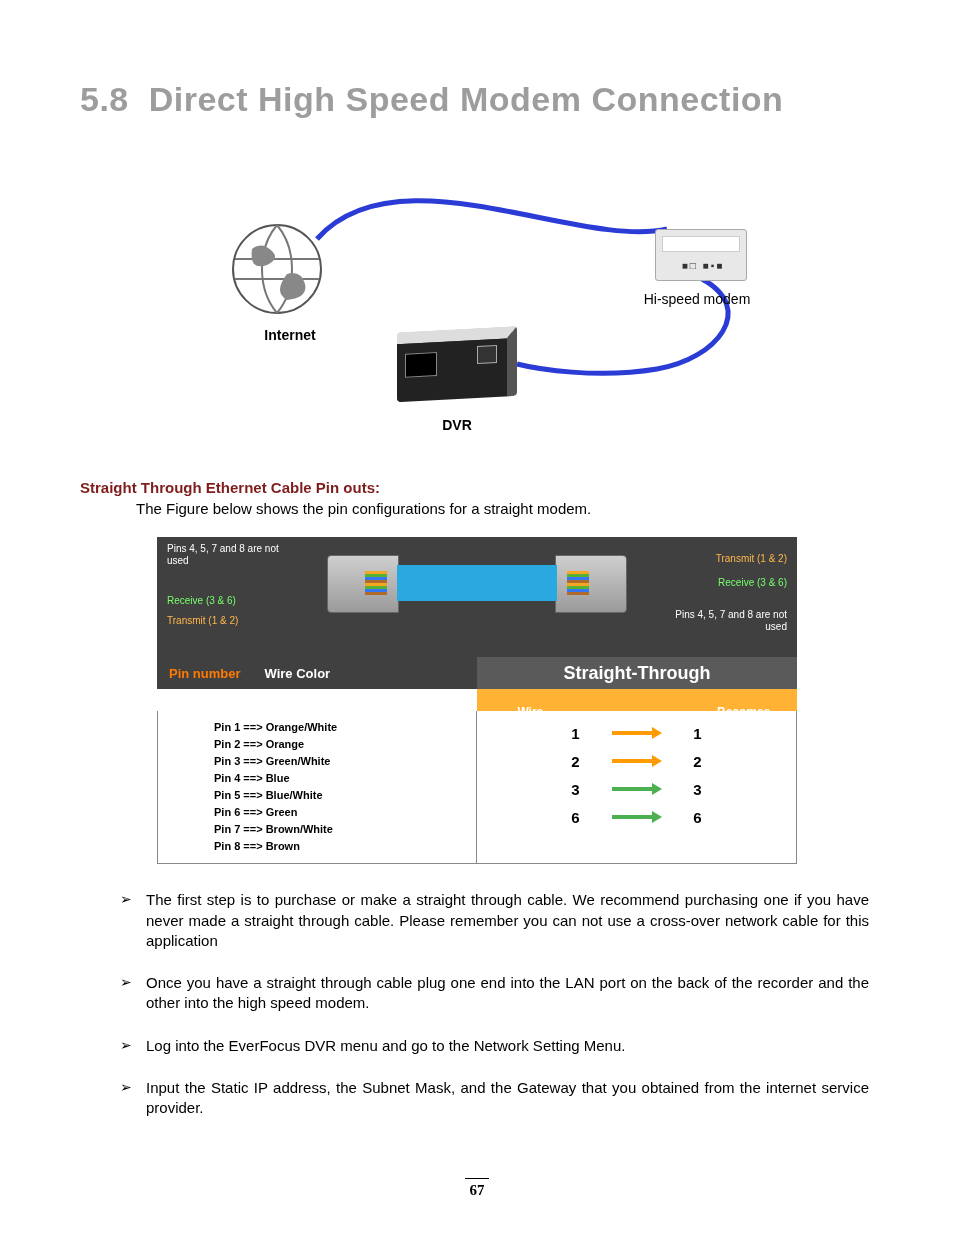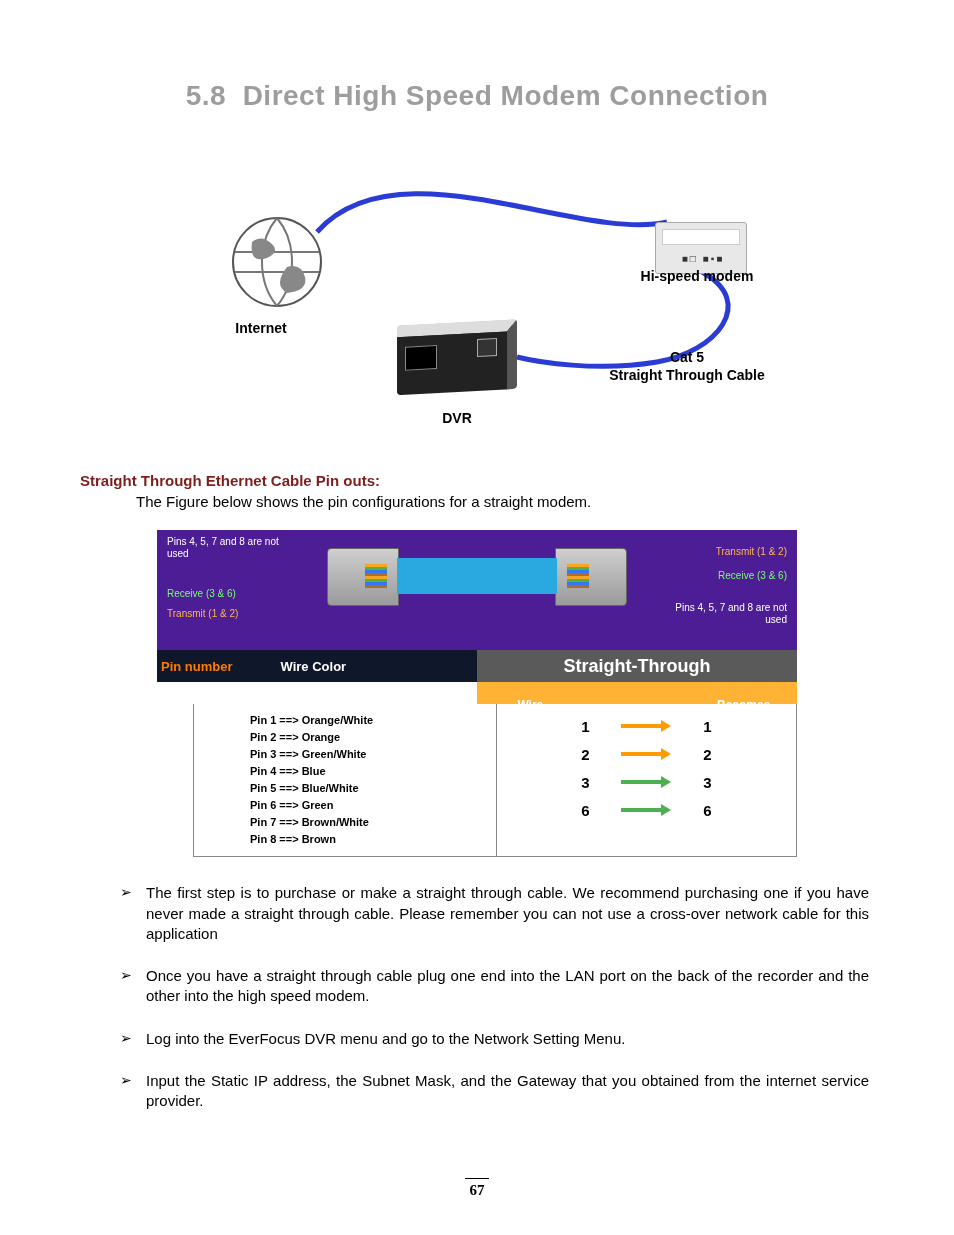--- a/index.html
+++ b/index.html
@@ -12,43 +12,42 @@
     width: 954px;
     height: 1235px;
     margin: 0 auto;
     position: relative;
     box-sizing: border-box;
     padding: 80px 80px 0 80px;
   }
   h1.section-title {
     font-family: Arial, Helvetica, sans-serif;
     font-weight: 900;
-    font-size: 28px;
+    font-size: 34px;
     color: #9d9d9d;
     margin: 0 0 40px 0;
     letter-spacing: 0.5px;
-    text-align: center;
   }
 
   
   .fig1 {
     width: 560px;
     height: 290px;
     margin: 0 auto 30px auto;
     position: relative;
   }
   .globe {
     position: absolute;
     left: 30px; top: 60px;
     width: 100px; height: 100px;
   }
   .globe svg { width: 100%; height: 100%; }
   .globe-label {
     position: absolute;
-    left: 14px; top: 168px;
+    left: 43px; top: 168px;
     width: 100px; text-align: center;
     font-weight: bold; font-size: 14px;
   }
   .modem {
     position: absolute;
     right: 10px; top: 70px;
     width: 90px; height: 50px;
     background: #e8e8e8;
     border: 1px solid #aaa;
     border-radius: 3px;
@@ -59,23 +58,23 @@
     background: #fff; border: 1px solid #ccc;
   }
   .modem::after {
     content: "■□  ■▪■";
     position: absolute; left: 10px; top: 30px; right: 6px;
     font-size: 10px; color: #333; letter-spacing: 2px;
     text-align: center;
   }
   .modem-label {
     position: absolute;
-    right: -10px; top: 116px;
+    right: -10px; top: 132px;
     width: 140px; text-align: center;
-    font-weight: bold; font-size: 14px;
+    font-weight: normal; font-size: 14px;
   }
   .dvr {
     position: absolute;
     left: 200px; top: 170px;
     width: 120px; height: 80px;
   }
   .dvr .box3d {
     position: relative; width: 120px; height: 70px;
     background: #222; border-radius: 4px;
     border-top: 12px solid #ddd;
@@ -126,21 +125,21 @@
   }
 
   
   .fig2 {
     width: 640px;
     margin: 0 auto 26px auto;
   }
   .pin-diagram {
     position: relative;
     height: 120px;
-    background: #4c1d95;
+    background: #404040;
   }
   .pin-diagram .conn-left, .pin-diagram .conn-right {
     position: absolute; top: 18px; height: 56px; width: 70px;
     background: linear-gradient(#cfcfcf,#9a9a9a);
     border: 1px solid #666;
   }
   .pin-diagram .conn-left { left: 170px; border-radius: 4px 0 0 4px; }
   .pin-diagram .conn-right { right: 170px; border-radius: 0 4px 4px 0; }
   .pin-diagram .cablemid {
     position: absolute; top: 28px; left: 240px; right: 240px; height: 36px;
@@ -164,45 +163,45 @@
     display: flex;
   }
   .pin-left-head, .pin-right-head {
     height: 32px;
     display: flex; align-items: center;
     font-weight: bold; font-size: 13px;
     box-sizing: border-box;
   }
   .pin-left-head {
     width: 50%;
-    background: #0f172a; color: #fff;
-    padding: 0 4px;
+    background: #404040; color: #fff;
+    padding: 0 12px;
     justify-content: flex-start;
-    gap: 48px;
+    gap: 24px;
   }
   .pin-left-head span:first-child { color: #ff7a00; }
   .pin-right-head {
     width: 50%;
     background: #5a5a5a; color: #fff;
     font-size: 18px;
     justify-content: center;
   }
   .pin-sub-row { display:flex; }
   .pin-sub-left { width:50%; }
   .pin-sub-right {
     width:50%; background:#ffb233; color:#fff; font-size:12px; font-weight:bold;
     display:flex; height:22px; align-items:center;
   }
   .pin-sub-right span { flex:1; text-align:center;margin-top:24px; }
 
   .pin-body-row { display:flex; }
   .pin-body-left {
     width:50%; border:1px solid #888; border-top:none;
     font-size:11px; font-weight:bold; padding:8px 0 8px 56px;
-    line-height:1.55; box-sizing:border-box;margin-left:36px;
+    line-height:1.55; box-sizing:border-box;
   }
   .pin-body-right {
     width:50%; border:1px solid #888; border-top:none; border-left:none;
     box-sizing:border-box; padding:8px 0;
   }
   .map-row {
     display:flex; align-items:center; justify-content:center;
     font-size:15px; font-weight:bold; height:28px;
   }
   .map-row .num { width:60px; text-align:center; }
@@ -286,24 +285,20 @@
     <div class="globe-label">Internet</div>
 
     <div class="modem"></div>
     <div class="modem-label">Hi-speed modem</div>
 
     <div class="dvr">
         <div class="box3d"></div>
       </div>
     <div class="dvr-label">DVR</div>
 
-    <div class="cat5-label">
-      <span class="top">Cat 5</span>
-      <span>Straight Through Cable</span>
-    </div>
   </div>
 
   <div class="blue-head">Straight Through Ethernet Cable Pin outs:</div>
   <div class="body-text">The Figure below shows the pin configurations for a straight modem.</div>
 
   <div class="fig2">
     <div class="pin-diagram">
       <div class="conn-left"></div>
       <div class="conn-right"></div>
       <div class="cablemid"></div>

